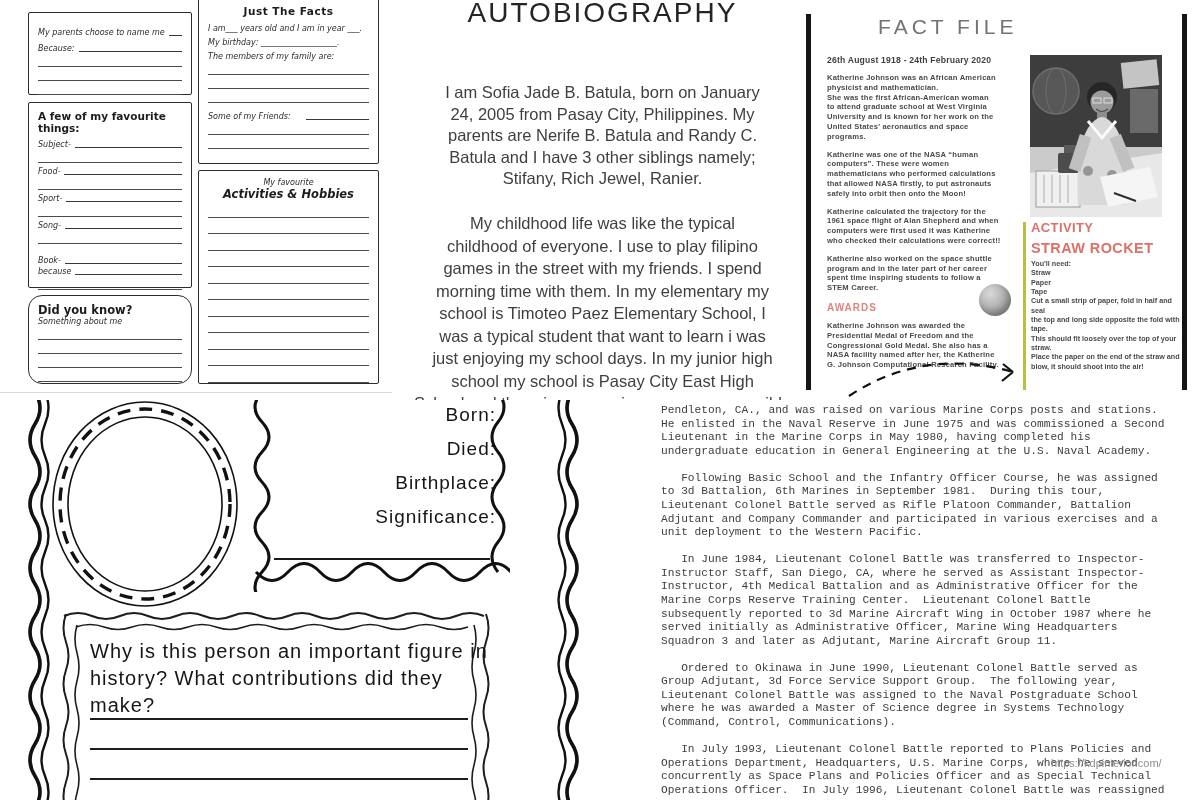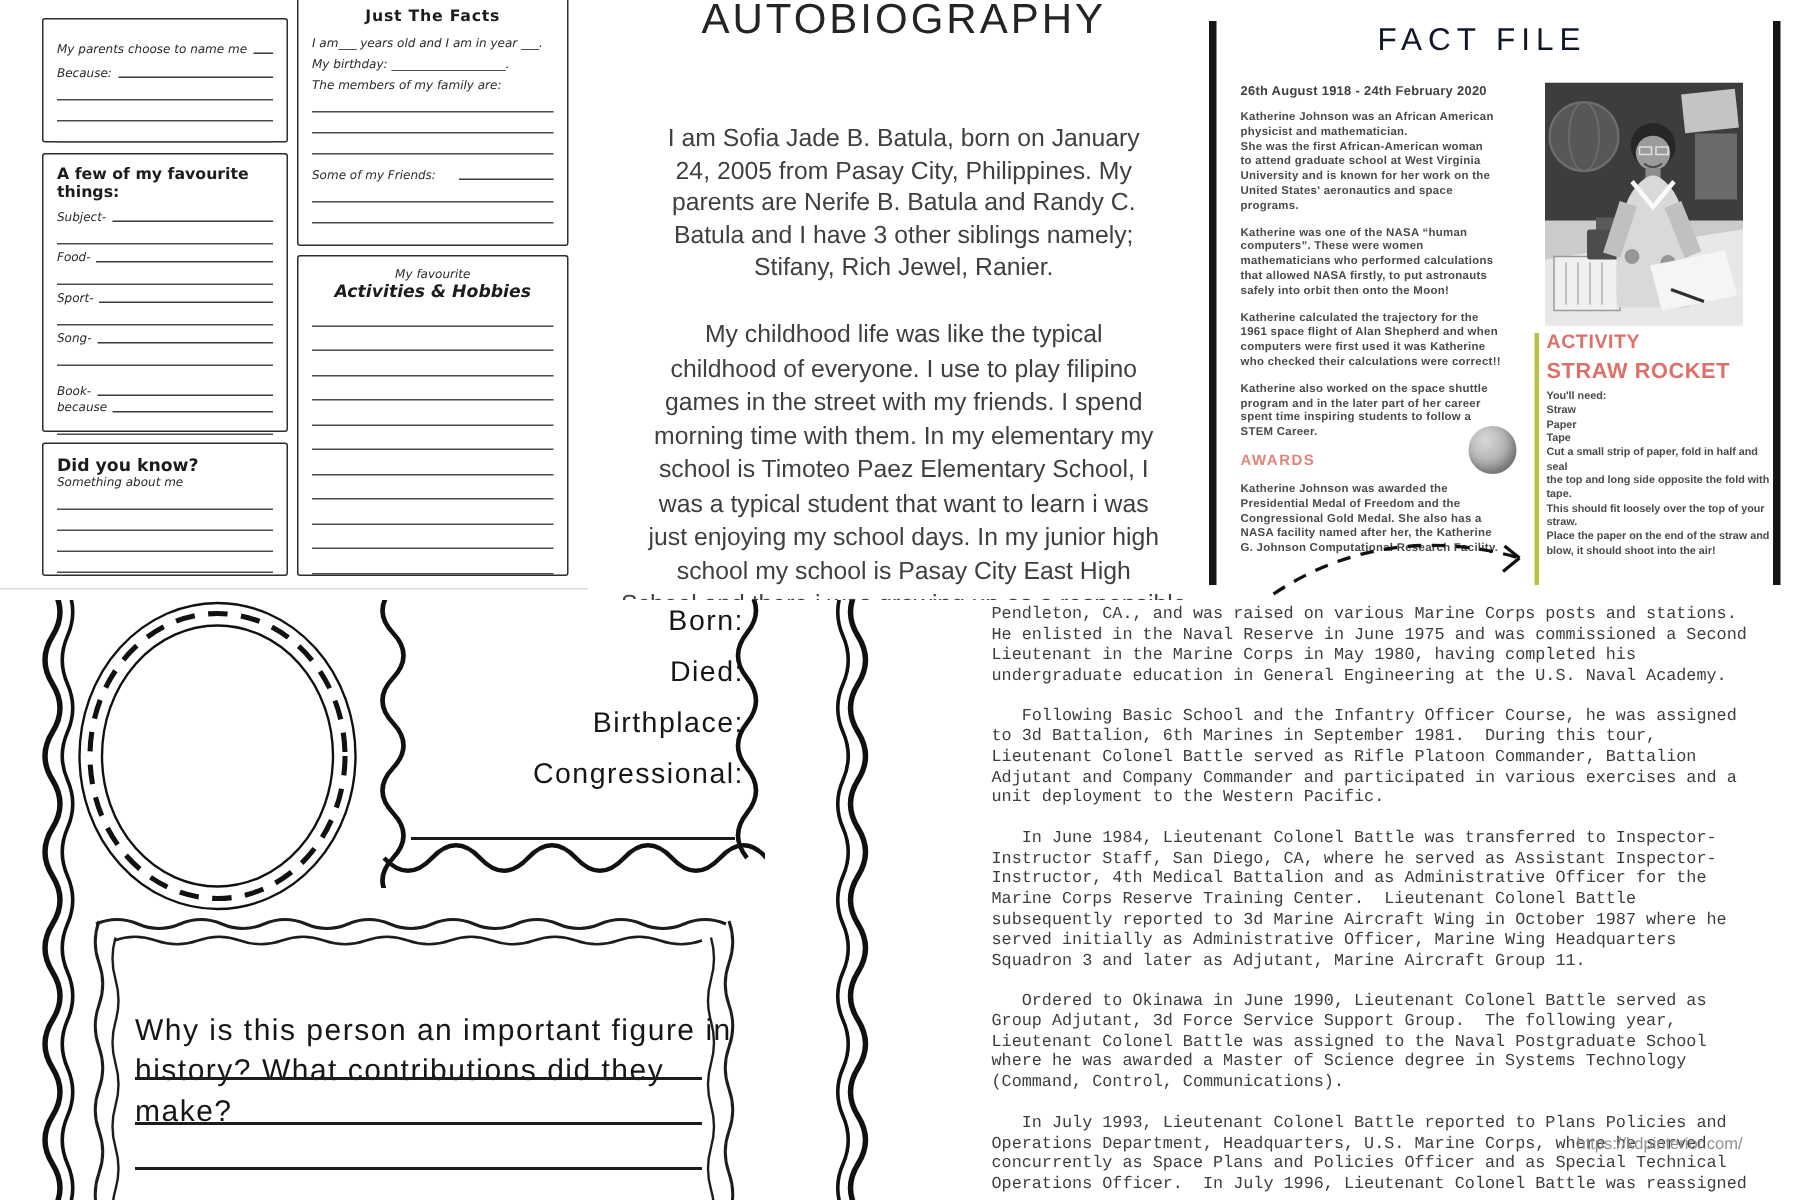--- a/index.html
+++ b/index.html
@@ -21,22 +21,22 @@
   
   .center{left:395px;top:0;width:415px;height:400px;overflow:hidden;text-align:center;}
   .auto-title{position:absolute;top:-3px;left:0;right:0;font-size:28px;font-weight:300;
               letter-spacing:2px;color:#242424;}
   .auto-p{position:absolute;left:4px;right:4px;font-size:16.5px;line-height:21.5px;
           color:#3f3f3f;font-weight:300;white-space:pre-line;}
   .auto-p1{top:82px;}
   .auto-p2{top:212px;line-height:22.5px;}
   
   .ff-bar{position:absolute;top:14px;width:5px;height:376px;background:#141414;}
-  .ff-title{position:absolute;left:878px;top:15px;width:220px;text-align:center;
-            font-size:21px;letter-spacing:4px;color:#0f172a;font-weight:500;}
+  .ff-title{position:absolute;left:878px;top:15px;width:220px;
+            font-size:21px;letter-spacing:4px;color:#737373;font-weight:500;}
   .ff-left{position:absolute;left:827px;top:55px;width:198px;}
   .ff-date{font-size:8.6px;font-weight:bold;color:#3f3f3f;letter-spacing:.2px;}
   .ff-p{margin-top:8px;font-size:7.6px;line-height:9.8px;font-weight:bold;color:#4a4a4a;
         letter-spacing:.2px;white-space:pre-line;}
   .ff-awards{margin-top:9px;font-size:10px;font-weight:bold;color:#e2837b;letter-spacing:1px;}
   .ff-photo{position:absolute;left:1030px;top:55px;width:132px;height:162px;}
   .ff-moon{position:absolute;left:979px;top:284px;width:32px;height:32px;border-radius:50%;
            background:radial-gradient(circle at 35% 30%,#d9d9d9,#ababab 55%,#8d8d8d 95%);
            box-shadow:inset -3px -4px 6px rgba(0,0,0,.25);}
   .ff-yline{position:absolute;left:1023px;top:222px;width:2.6px;height:168px;background:#b9bf3e;}
@@ -49,21 +49,21 @@
   
   .bl{left:28px;top:400px;width:552px;height:400px;overflow:hidden;}
   .print{font-family:"Liberation Sans",sans-serif;letter-spacing:1px;color:#161616;}
   .info-box{position:absolute;left:220px;top:0;width:262px;height:192px;}
   .info-fields{position:absolute;left:26px;top:4px;right:14px;}
   .info-row{display:flex;align-items:flex-end;height:34px;flex-direction:column;}
   .info-row .lbl{font-size:19px;}
   .info-row .fill2{flex:1;border-bottom:2px solid #1a1a1a;margin-left:8px;transform:translateY(-3px);}
   .wide-line{position:absolute;left:26px;right:20px;top:158px;border-bottom:2px solid #1a1a1a;}
   .q-box{position:absolute;left:32px;top:210px;width:432px;height:200px;}
-  .q-text{position:absolute;left:30px;top:28px;font-size:20px;line-height:27px;white-space:pre-line;margin-top:36px;}
+  .q-text{position:absolute;left:30px;top:28px;font-size:20px;line-height:27px;white-space:pre-line;}
   .q-line{position:absolute;left:30px;right:24px;border-bottom:2px solid #1d1d1d;}
   
   .br{left:655px;top:395px;width:545px;height:405px;overflow:hidden;}
   .tw{margin:0 0 13.4px 0;font-family:"Liberation Mono","DejaVu Sans Mono",monospace;
       font-size:11.2px;line-height:13.6px;color:#3d3d3d;white-space:pre;}
   .br-inner{position:absolute;left:6px;top:9px;right:0;}
   .watermark{position:absolute;left:1051px;top:757px;font-size:11px;color:#8f8f8f;}
   svg{display:block;}
 </style>
 </head>
@@ -114,21 +114,21 @@
           <span class="hand">Book-</span>
           <span class="fill"></span>
         </div>
       <div class="row" style="margin-top:2px;">
           <span class="hand">because</span>
           <span class="fill"></span>
         </div>
       <div class="wline"></div>
     </div>
 
-    <div class="wbox" style="left:28px;top:295px;width:164px;height:89px;">
+    <div class="wbox" style="left:28px;top:295px;width:164px;height:89px;border-radius:14px;">
       <div class="marker" style="font-size:11.5px;">Did you know?</div>
       <div class="hand">Something about me</div>
       <div>
           <div class="wline"></div>
           <div class="wline"></div>
           <div class="wline"></div>
           <div class="wline"></div>
         </div>
     </div>
 
@@ -315,21 +315,21 @@
           </div>
         <div class="info-row">
             <span class="lbl print">Died:</span>
             <span class="fill2"></span>
           </div>
         <div class="info-row">
             <span class="lbl print">Birthplace:</span>
             <span class="fill2"></span>
           </div>
         <div class="info-row">
-            <span class="lbl print">Congressional:</span>
+            <span class="lbl print">Significance:</span>
             <span class="fill2"></span>
           </div>
       </div>
       <div class="wide-line"></div>
     </div>
 
     <div class="q-box">
       <svg style="position:absolute;left:0;top:0;" width="432" height="200" viewBox="0 0 432 200">
         <path d="M4 6 q14 -6 28 0 t28 0 t28 0 t28 0 t28 0 t28 0 t28 0 t28 0 t28 0 t28 0 t28 0 t28 0 t28 0 t28 0 t28 0" fill="none" stroke="#1d1d1d" stroke-width="2"></path>
         <path d="M16 17 q14 -5 28 0 t28 0 t28 0 t28 0 t28 0 t28 0 t28 0 t28 0 t28 0 t28 0 t28 0 t28 0 t28 0 t28 0" fill="none" stroke="#1d1d1d" stroke-width="1.6"></path>

